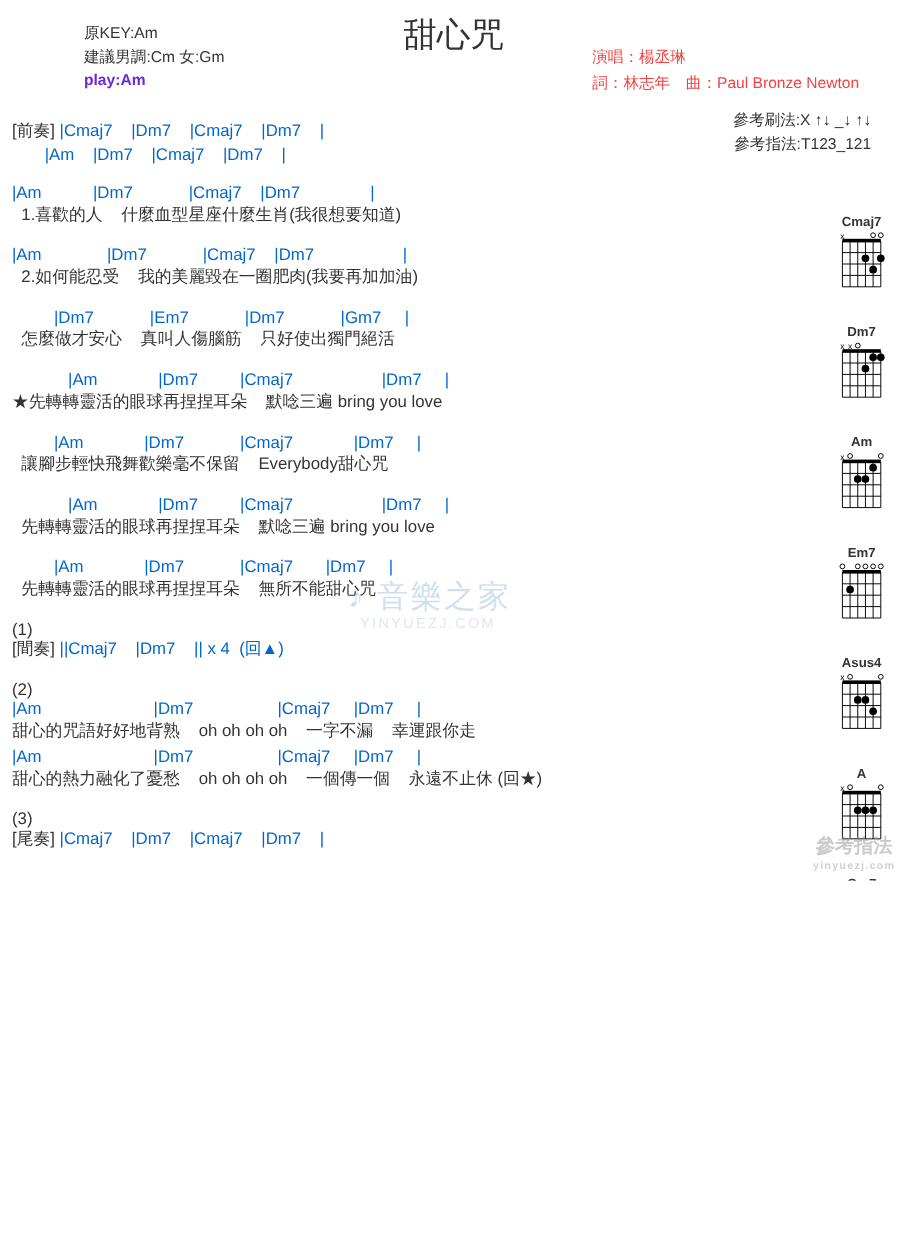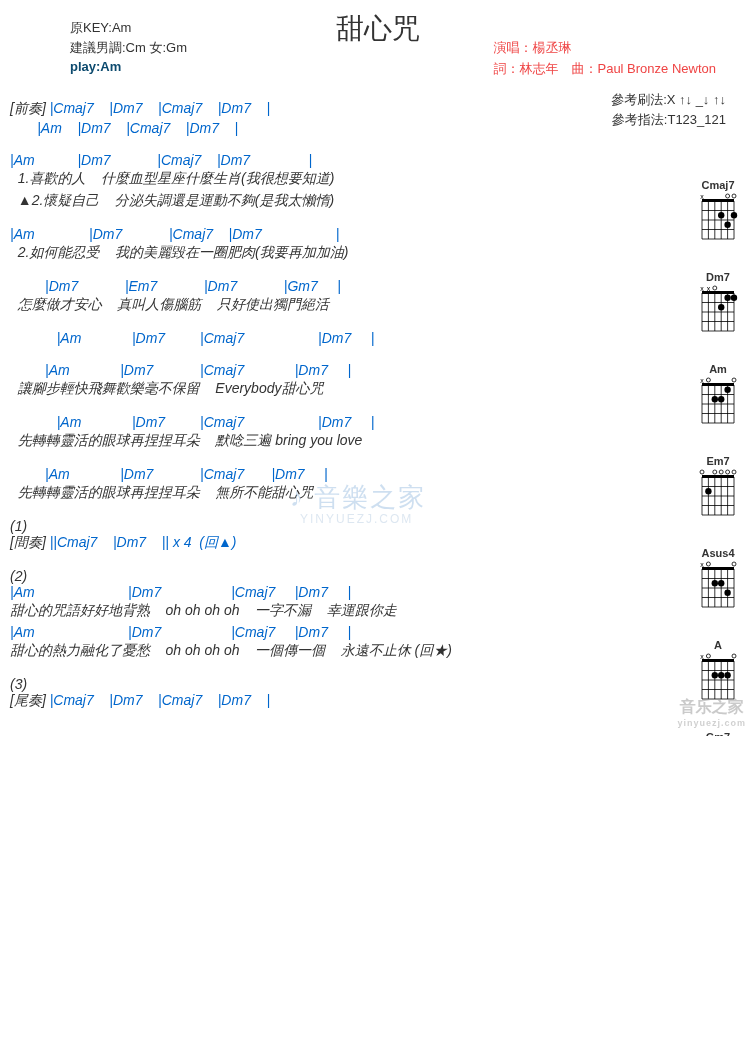--- a/index.html
+++ b/index.html
@@ -7,27 +7,27 @@
     font-size: 14px;
     color: #333;
     background: #fff;
     margin: 0;
     padding: 10px;
     width: 736px;
     position: relative;
   }
   .header { position: relative; height: 80px; }
   .key-info { position: absolute; left: 60px; top: 8px; font-size: 13px; line-height: 1.5; }
-  .play-key { color: #0c4a6e; font-weight: bold; }
+  .play-key { color: #6d28d9; font-weight: bold; }
   .title { position: absolute; left: 50%; transform: translateX(-50%); top: 0; font-size: 28px; color: #333; }
   .credits { position: absolute; right: 30px; top: 28px; font-size: 13px; line-height: 1.6; color: #ef4444; }
   .patterns { position: absolute; right: 30px; top: 90px; font-size: 13px; text-align: right; line-height: 1.5; }
   
   .sheet { margin-top: 10px; }
-  .section { margin-bottom: 16px; font-style: italic; }
+  .section { margin-bottom: 16px; }
   .line { margin-bottom: 2px; white-space: pre; }
   .chord { color: #06c; font-weight: 500; }
   .plain { color: #333; }
   .lyric { color: #333; white-space: pre; margin-bottom: 4px; }
   
   .chord-diagrams {
     position: absolute;
     right: 8px;
     top: 135px;
     width: 60px;
@@ -101,36 +101,36 @@
 <div class="sheet">
 
   <div class="section">
     <div class="line"><span class="plain">[前奏]</span> <span class="chord">|Cmaj7    |Dm7    |Cmaj7    |Dm7    |</span></div>
     <div class="line">       <span class="chord">|Am    |Dm7    |Cmaj7    |Dm7    |</span></div>
   </div>
 
   <div class="section">
     <div class="line chord">|Am           |Dm7            |Cmaj7    |Dm7               |</div>
     <div class="lyric">  1.喜歡的人    什麼血型星座什麼生肖(我很想要知道)</div>
-    <div class="lyric">  ▲2.懷疑自己    分泌失調還是運動不夠(是我太懶惰)</div>
   </div>
 
   <div class="section">
     <div class="line chord">|Am              |Dm7            |Cmaj7    |Dm7                   |</div>
     <div class="lyric">  2.如何能忍受    我的美麗毀在一圈肥肉(我要再加加油)</div>
   </div>
 
 
   <div class="section">
     <div class="line chord">         |Dm7            |Em7            |Dm7            |Gm7     |</div>
     <div class="lyric">  怎麼做才安心    真叫人傷腦筋    只好使出獨門絕活</div>
   </div>
 
   <div class="section">
     <div class="line chord">            |Am             |Dm7         |Cmaj7                   |Dm7     |</div>
+    <div class="lyric">★先轉轉靈活的眼球再捏捏耳朵    默唸三遍 bring you love</div>
   </div>
   <div class="section">
     <div class="line chord">         |Am             |Dm7            |Cmaj7             |Dm7     |</div>
     <div class="lyric">  讓腳步輕快飛舞歡樂毫不保留    Everybody甜心咒</div>
   </div>
   <div class="section">
     <div class="line chord">            |Am             |Dm7         |Cmaj7                   |Dm7     |</div>
     <div class="lyric">  先轉轉靈活的眼球再捏捏耳朵    默唸三遍 bring you love</div>
   </div>
   <div class="section">
@@ -320,15 +320,15 @@
         <circle cx="14.4" cy="31.75" r="3.2" fill="#000"></circle>
         <circle cx="8" cy="31.75" r="3.2" fill="#000"></circle>
       </svg>
     </div>
   </div>
 
 <div class="watermark">♪ 音樂之家</div>
 <div class="watermark-sub">YINYUEZJ.COM</div>
 
 <div class="bottom-logo">
-  <div>音乐之家</div>
+  <div>參考指法</div>
   <div class="sub">yinyuezj.com</div>
 </div>
 
 </body></html>

